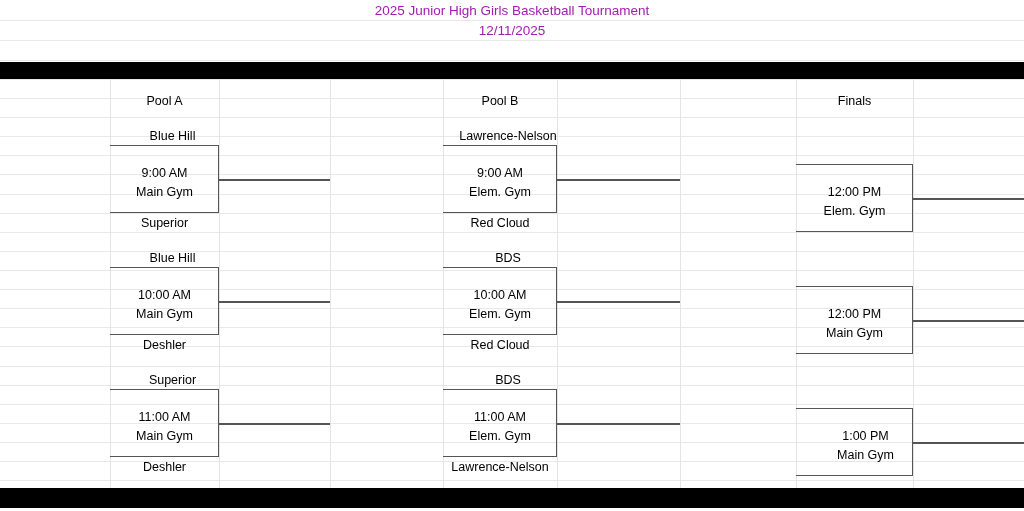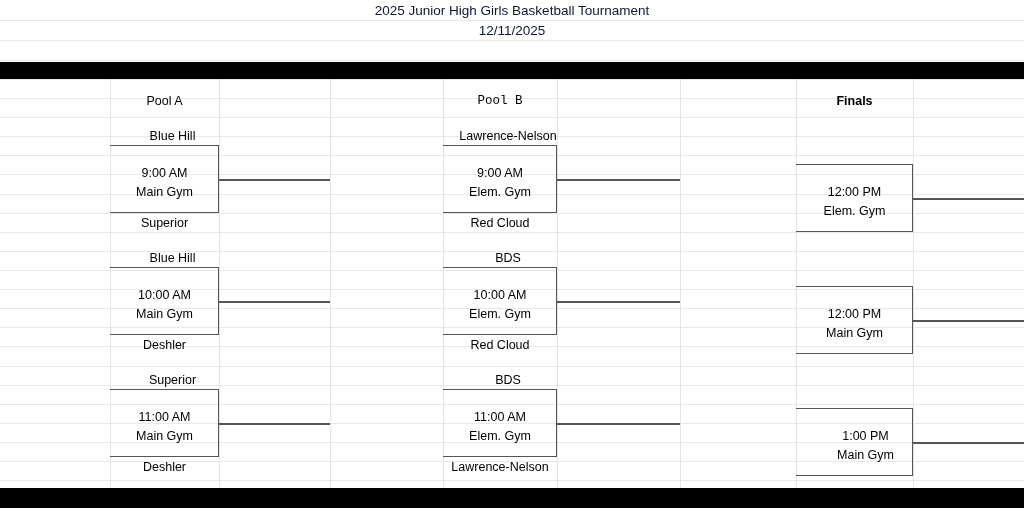--- a/index.html
+++ b/index.html
@@ -32,21 +32,21 @@
     background: #e4e4e4;
   }
 
   
   .title-row {
     position: absolute;
     left: 0; width: 1024px;
     display: flex;
     align-items: center;
     justify-content: center;
-    color: #0f172a;
+    color: #a21caf;
   }
   #title-main   { top: 0px;  height: 20px; font-size: 13.5px; }
   #title-date   { top: 20px; height: 20px; font-size: 13.5px; }
   #title-place  { top: 40px; height: 20px; font-size: 13.5px; }
 
   
   .black-bar {
     position: absolute;
     left: 0;
     width: 1024px;
@@ -192,21 +192,21 @@
       <div class="bracket" style="left: 110px; top: 370px; width: 220px; height: 106px;">
         <div class="slot-top" style="width: 109px;">Superior</div>
         <div class="bracket-box" style="width: 109px; height: 68px;"></div>
         <div class="box-inner" style="width: 109px;">
           <div class="box-line">11:00 AM</div>
           <div class="box-line">Main Gym</div>
         </div>
         <div class="slot-bottom" style="width: 109px;">Deshler</div>
         <div class="connector" style="left: 109px; width: 111px;"></div>
       </div>
-      <div class="col-heading" style="left: 443px; width: 114px; font-family: Liberation Mono, monospace;">Pool B</div>
+      <div class="col-heading" style="left: 443px; width: 114px;">Pool B</div>
       <div class="bracket" style="left: 443px; top: 126px; width: 237px; height: 106px;">
         <div class="slot-top" style="width: 114px;">Lawrence-Nelson</div>
         <div class="bracket-box" style="width: 114px; height: 68px;"></div>
         <div class="box-inner" style="width: 114px;">
           <div class="box-line">9:00 AM</div>
           <div class="box-line">Elem. Gym</div>
         </div>
         <div class="slot-bottom" style="width: 114px;">Red Cloud</div>
         <div class="connector" style="left: 114px; width: 123px;"></div>
       </div>
@@ -223,21 +223,21 @@
       <div class="bracket" style="left: 443px; top: 370px; width: 237px; height: 106px;">
         <div class="slot-top" style="width: 114px;">BDS</div>
         <div class="bracket-box" style="width: 114px; height: 68px;"></div>
         <div class="box-inner" style="width: 114px;">
           <div class="box-line">11:00 AM</div>
           <div class="box-line">Elem. Gym</div>
         </div>
         <div class="slot-bottom" style="width: 114px;">Lawrence-Nelson</div>
         <div class="connector" style="left: 114px; width: 123px;"></div>
       </div>
-      <div class="col-heading" style="left: 796px; width: 117px; font-weight: bold;">Finals</div>
+      <div class="col-heading" style="left: 796px; width: 117px;">Finals</div>
       <div class="bracket" style="left: 796px; top: 145px; width: 228px; height: 106px;">
         <div class="bracket-box" style="width: 117px; height: 68px;"></div>
         <div class="box-inner" style="width: 117px;">
           <div class="box-line">12:00 PM</div>
           <div class="box-line">Elem. Gym</div>
         </div>
         <div class="connector" style="left: 117px; width: 111px;"></div>
       </div>
       <div class="bracket" style="left: 796px; top: 267px; width: 228px; height: 106px;">
         <div class="bracket-box" style="width: 117px; height: 68px;"></div>

